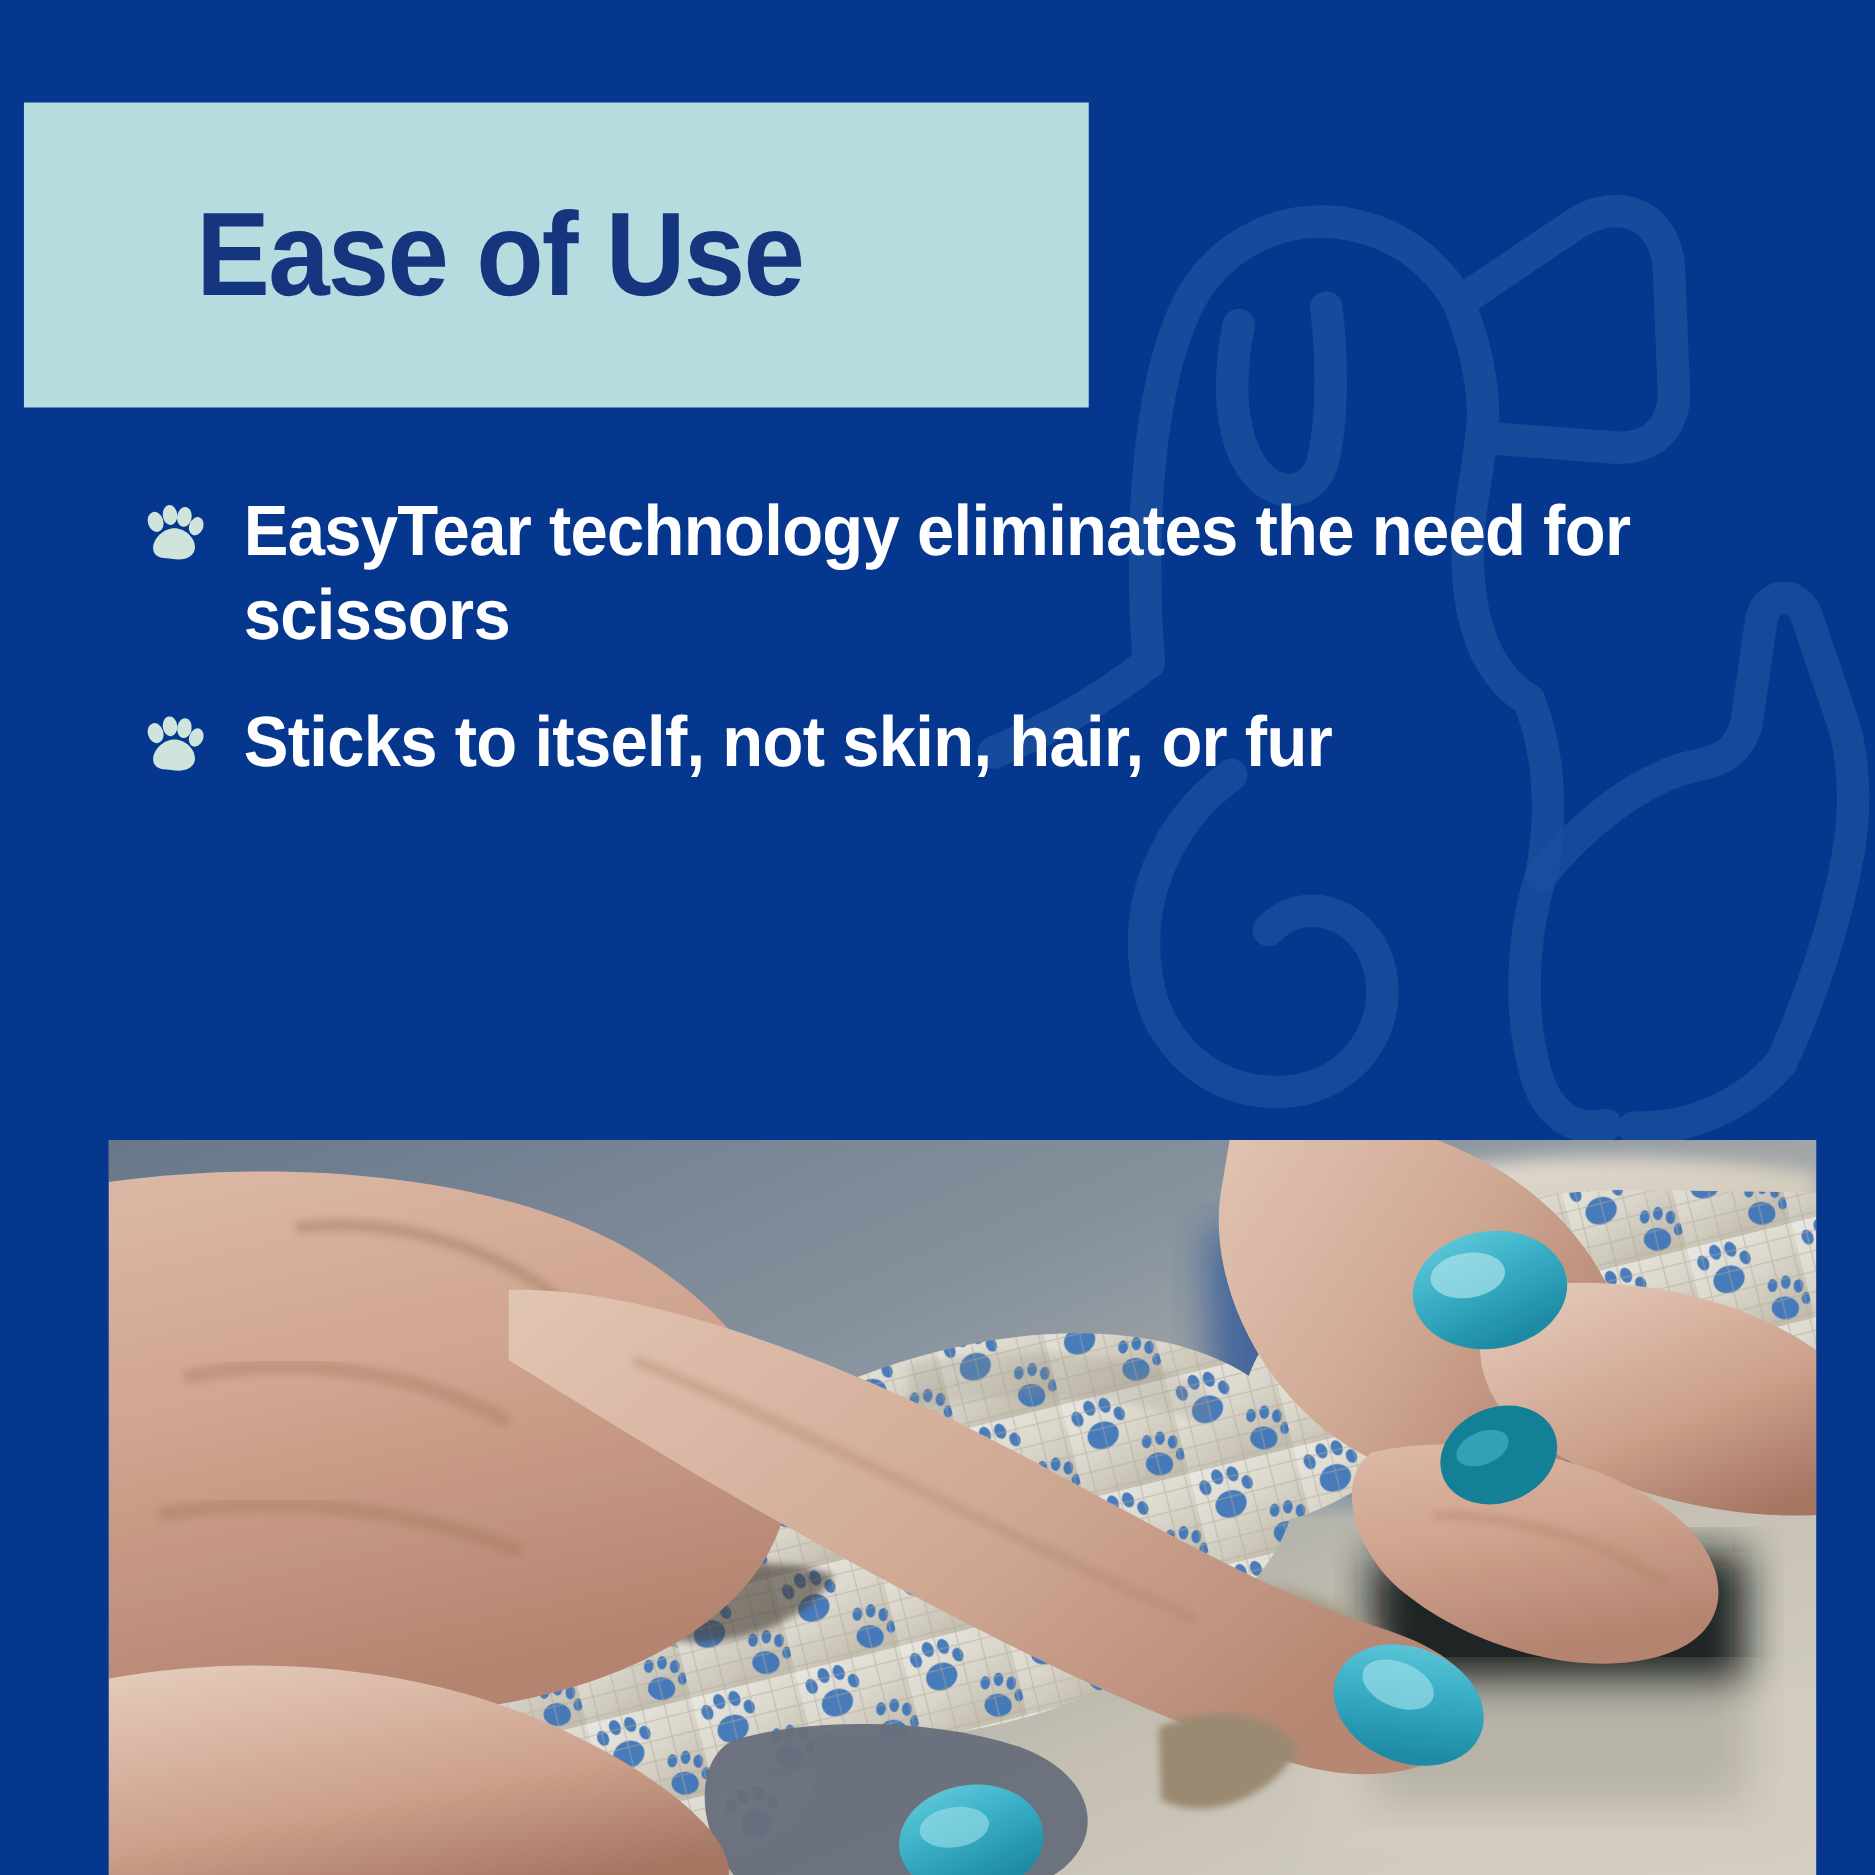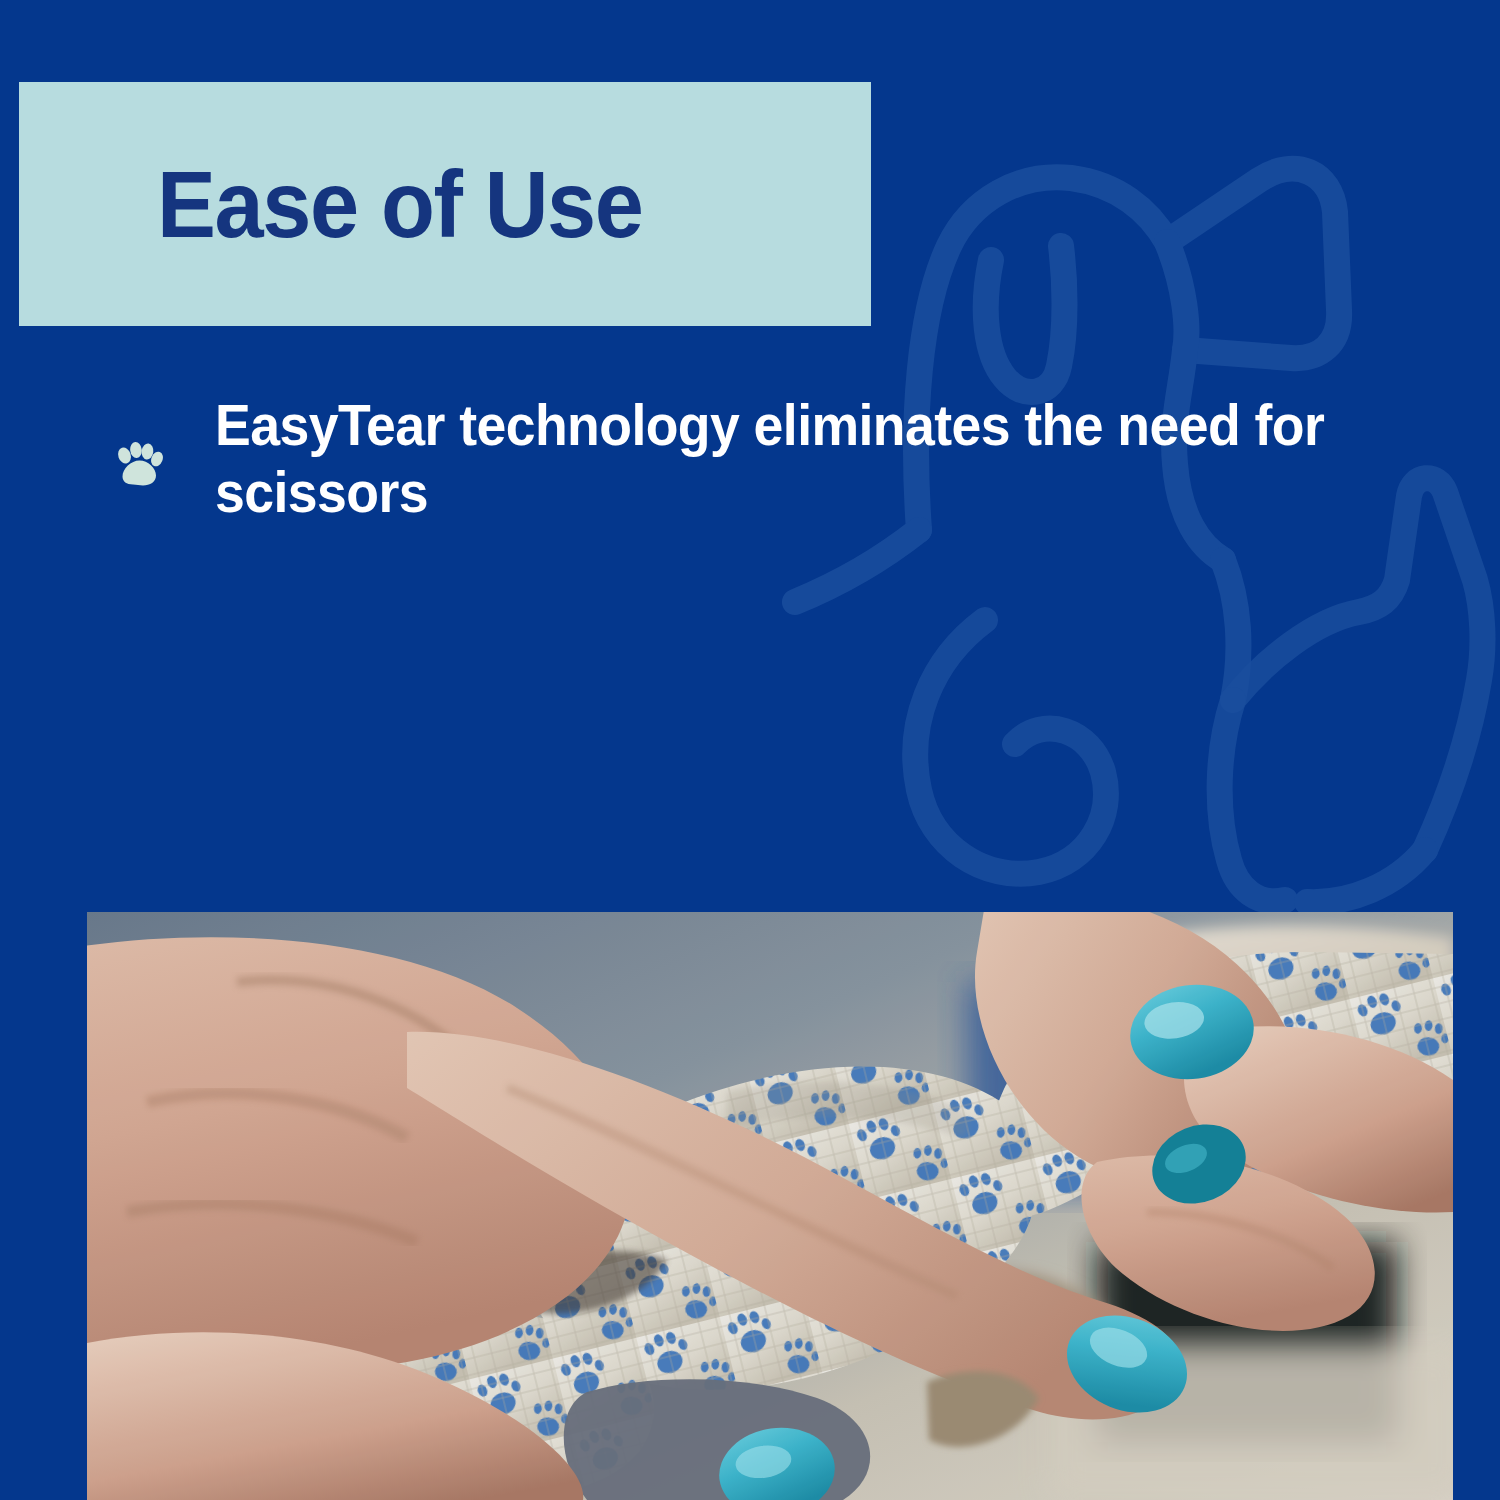--- a/index.html
+++ b/index.html
@@ -59,23 +59,22 @@
   
   #feature-list {
     position: absolute;
     left: 96px;
     top: 392px;
     width: 1360px;
     list-style: none;
   }
   .feature-item {
     display: flex;
-    align-items: center;
+    align-items: flex-start;
     margin-bottom: 34px;
-    gap: 20px;
   }
   .paw-icon {
     flex: 0 0 auto;
     width: 48px;
     height: 46px;
     margin-top: 12px;
     margin-right: 32px;
   }
   .paw-icon svg { display: block; width: 100%; height: 100%; }
   .feature-text {
@@ -166,20 +165,36 @@
             <path d="M24.5 18.5 C 33 18.5 41 26 41 33.5 C 41 40 35 43.5 28 43.5
                      C 24 43.5 22 42.5 18 42.5 C 11.5 42.5 7.5 39.5 7.5 34.5
                      C 7.5 26.5 16 18.5 24.5 18.5 Z"></path>
           </g>
         </svg>
       </span>
       <span class="feature-text">EasyTear technology eliminates the need for scissors</span>
     </li>
 
 
+    <li class="feature-item">
+      <span class="paw-icon">
+        <svg viewBox="0 0 48 46" xmlns="http://www.w3.org/2000/svg" aria-hidden="true">
+          <g fill="#CFE4DC">
+            <ellipse cx="9.5" cy="13.5" rx="6.2" ry="8.2" transform="rotate(-18 9.5 13.5)"></ellipse>
+            <ellipse cx="21" cy="8" rx="5.8" ry="8.0" transform="rotate(-6 21 8)"></ellipse>
+            <ellipse cx="32.5" cy="9.5" rx="5.8" ry="8.0" transform="rotate(8 32.5 9.5)"></ellipse>
+            <ellipse cx="42" cy="17" rx="5.6" ry="7.6" transform="rotate(22 42 17)"></ellipse>
+            <path d="M24.5 18.5 C 33 18.5 41 26 41 33.5 C 41 40 35 43.5 28 43.5
+                     C 24 43.5 22 42.5 18 42.5 C 11.5 42.5 7.5 39.5 7.5 34.5
+                     C 7.5 26.5 16 18.5 24.5 18.5 Z"></path>
+          </g>
+        </svg>
+      </span>
+      <span class="feature-text">Sticks to itself, not skin, hair, or fur</span>
+    </li>
 
   </ul>
 
   <div id="product-photo">
     <svg viewBox="0 0 1366 588" xmlns="http://www.w3.org/2000/svg" preserveAspectRatio="xMidYMid slice" aria-hidden="true">
       <defs>
 
         <linearGradient id="bgGrad" x1="0" y1="0" x2="1" y2="1">
           <stop offset="0%" stop-color="#6e7f92"></stop>
           <stop offset="35%" stop-color="#8d9aa6"></stop>

